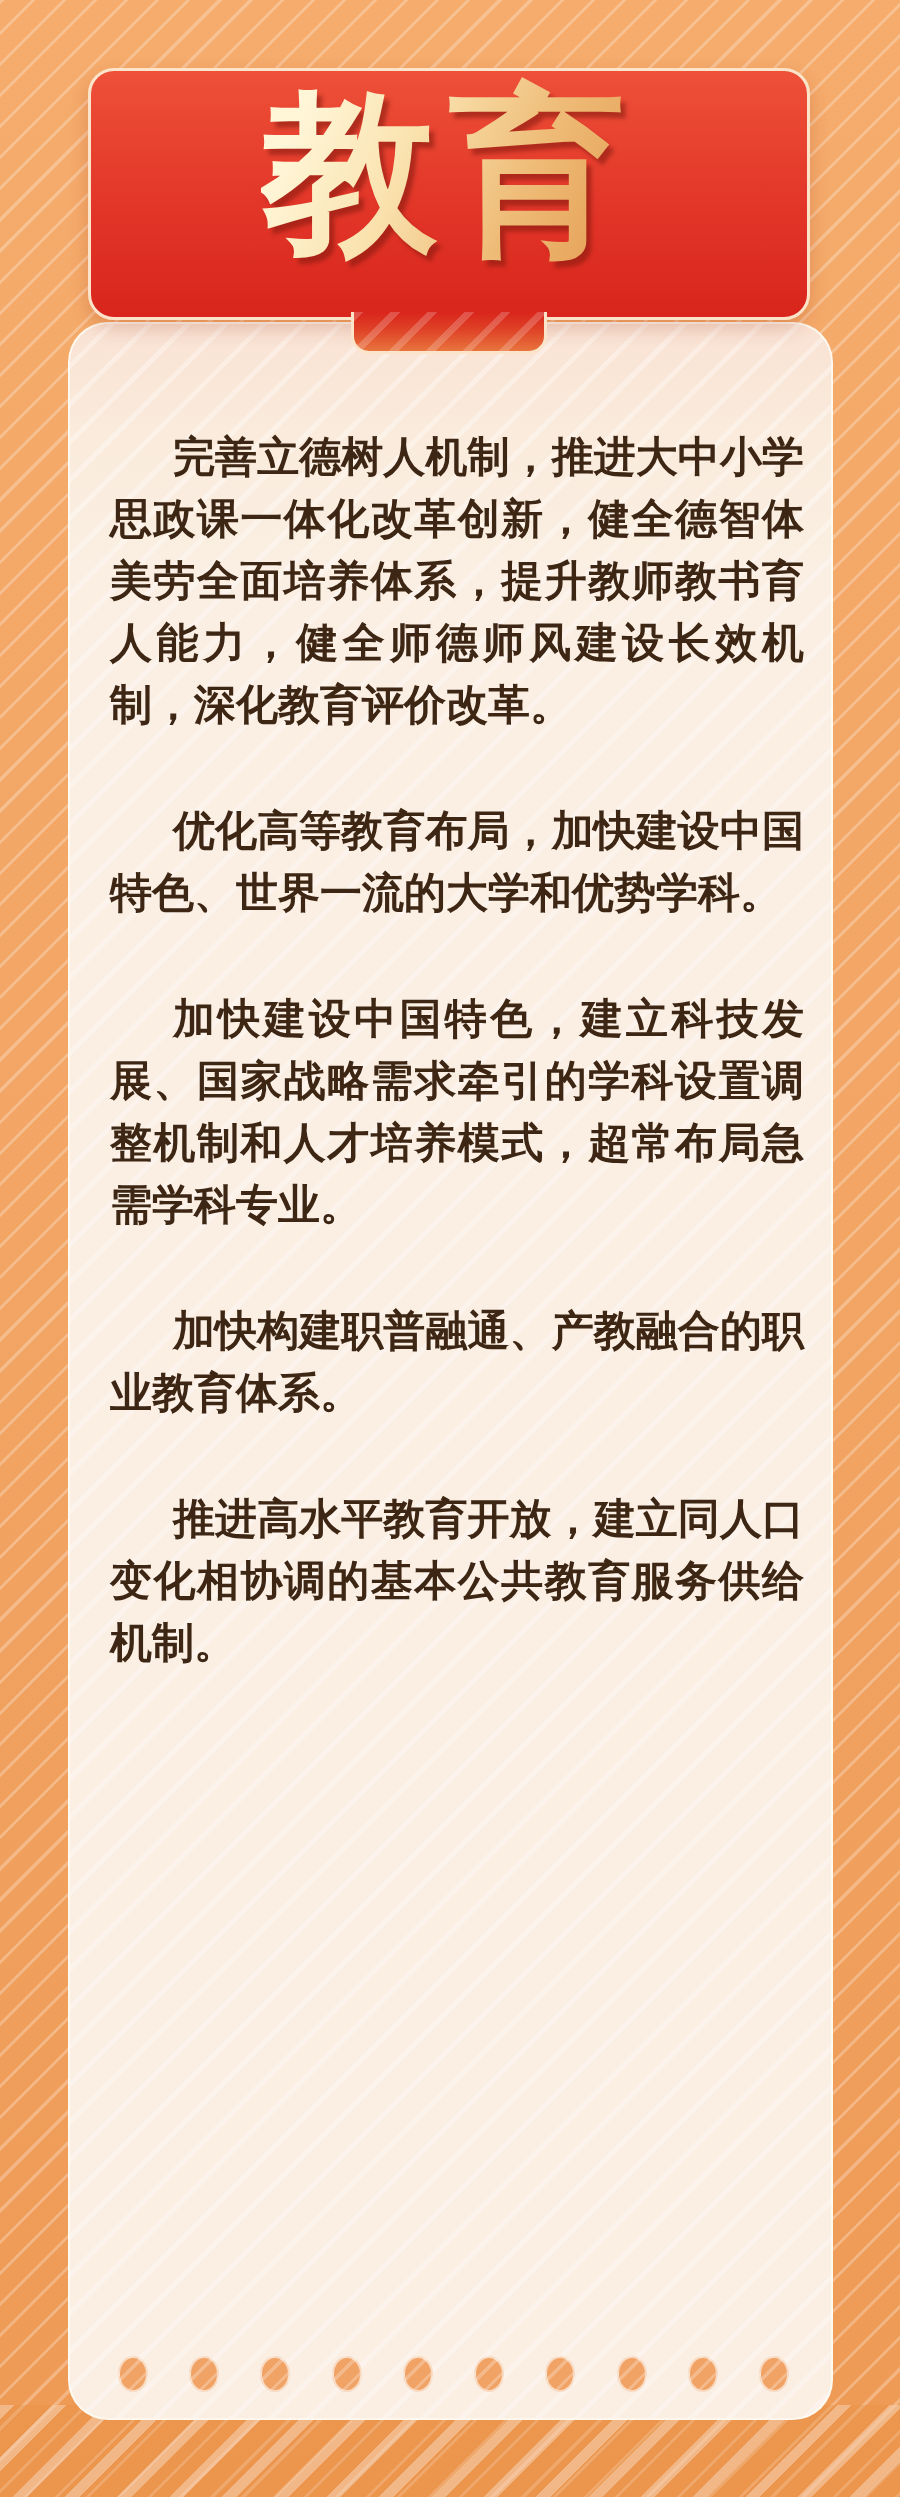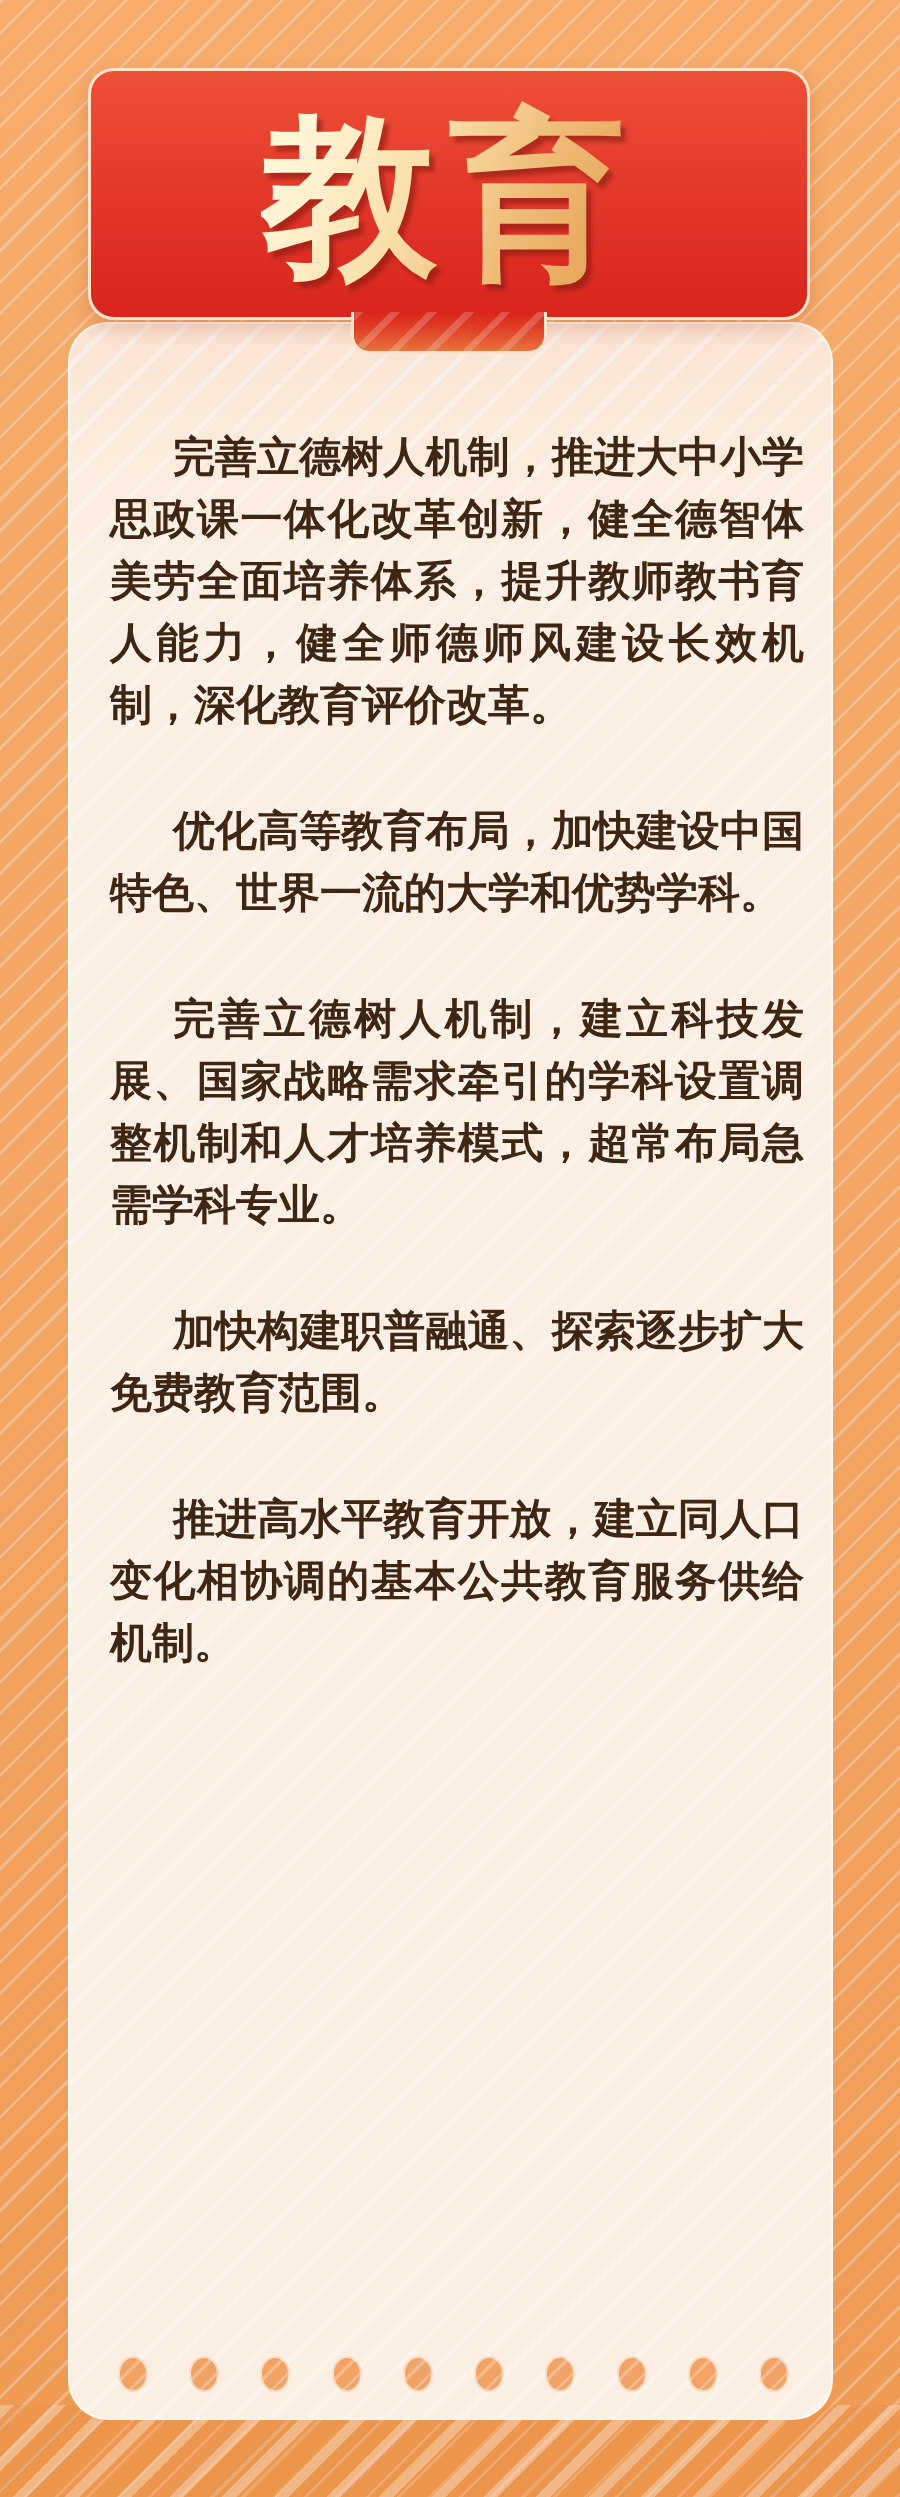--- a/index.html
+++ b/index.html
@@ -35,21 +35,21 @@
     border: 3px solid #FCE4CB;
     border-radius: 26px;
     background: linear-gradient(180deg, #EE5038 0%, #E23629 55%, #D9251C 100%);
     box-shadow: 0 8px 18px rgba(160,45,20,0.22);
     z-index: 3;
     display: flex;
     justify-content: center;
     align-items: flex-start;
   }
   .banner-title {
-    margin-top: 28px;
+    margin-top: 4px;
     font-family: "DejaVu Serif", "Liberation Serif", serif;
     font-weight: 700;
     font-size: 176px;
     line-height: 1.1;
     letter-spacing: 12px;
     background: linear-gradient(115deg, #FFF6D8 12%, #FAE3B0 38%, #EEBB76 68%, #E6A158 92%);
     -webkit-background-clip: text;
     background-clip: text;
     color: transparent;
     -webkit-text-fill-color: transparent;
@@ -121,22 +121,22 @@
 <body>
 
 <div class="poster">
 
   <div class="bottom-band"></div>
 
   <div class="card">
     <div class="card-text">
       <p>完善立德树人机制，推进大中小学思政课一体化改革创新，健全德智体美劳全面培养体系，提升教师教书育人能力，健全师德师风建设长效机制，深化教育评价改革。</p>
       <p>优化高等教育布局，加快建设中国特色、世界一流的大学和优势学科。</p>
-      <p>完善立德树人机制，建立科技发展、国家战略需求牵引的学科设置调整机制和人才培养模式，超常布局急需学科专业。</p>
-      <p>加快构建职普融通、探索逐步扩大免费教育范围。</p>
+      <p>加快建设中国特色，建立科技发展、国家战略需求牵引的学科设置调整机制和人才培养模式，超常布局急需学科专业。</p>
+      <p>加快构建职普融通、产教融合的职业教育体系。</p>
       <p>推进高水平教育开放，建立同人口变化相协调的基本公共教育服务供给机制。</p>
     </div>
 
     <div class="dots-row">
       <span class="dot"></span>
       <span class="dot"></span>
       <span class="dot"></span>
       <span class="dot"></span>
       <span class="dot"></span>
       <span class="dot"></span>

